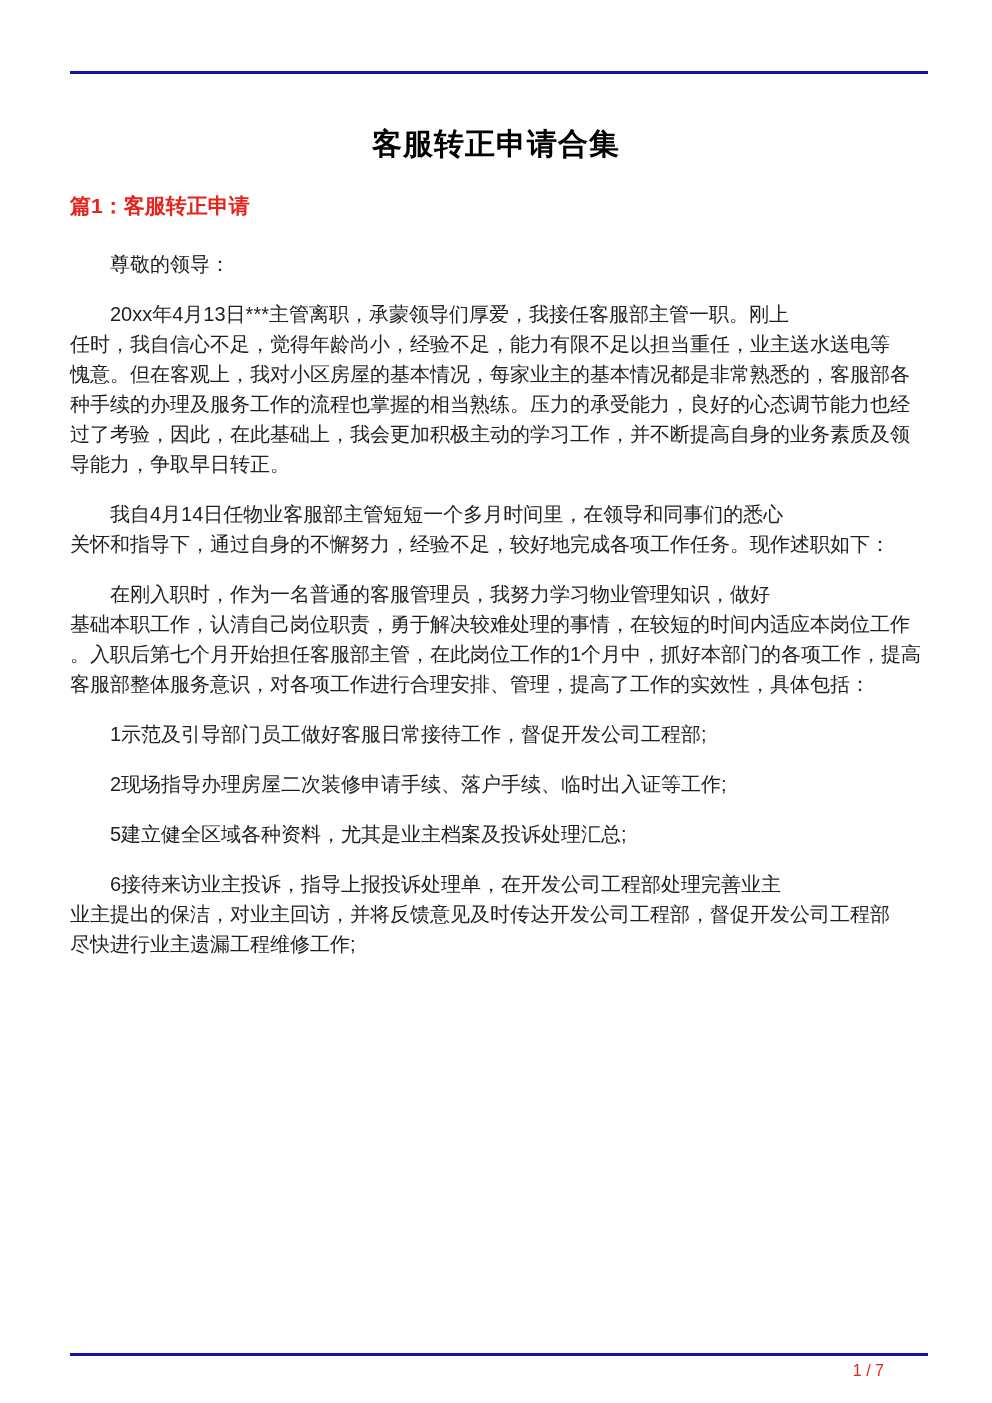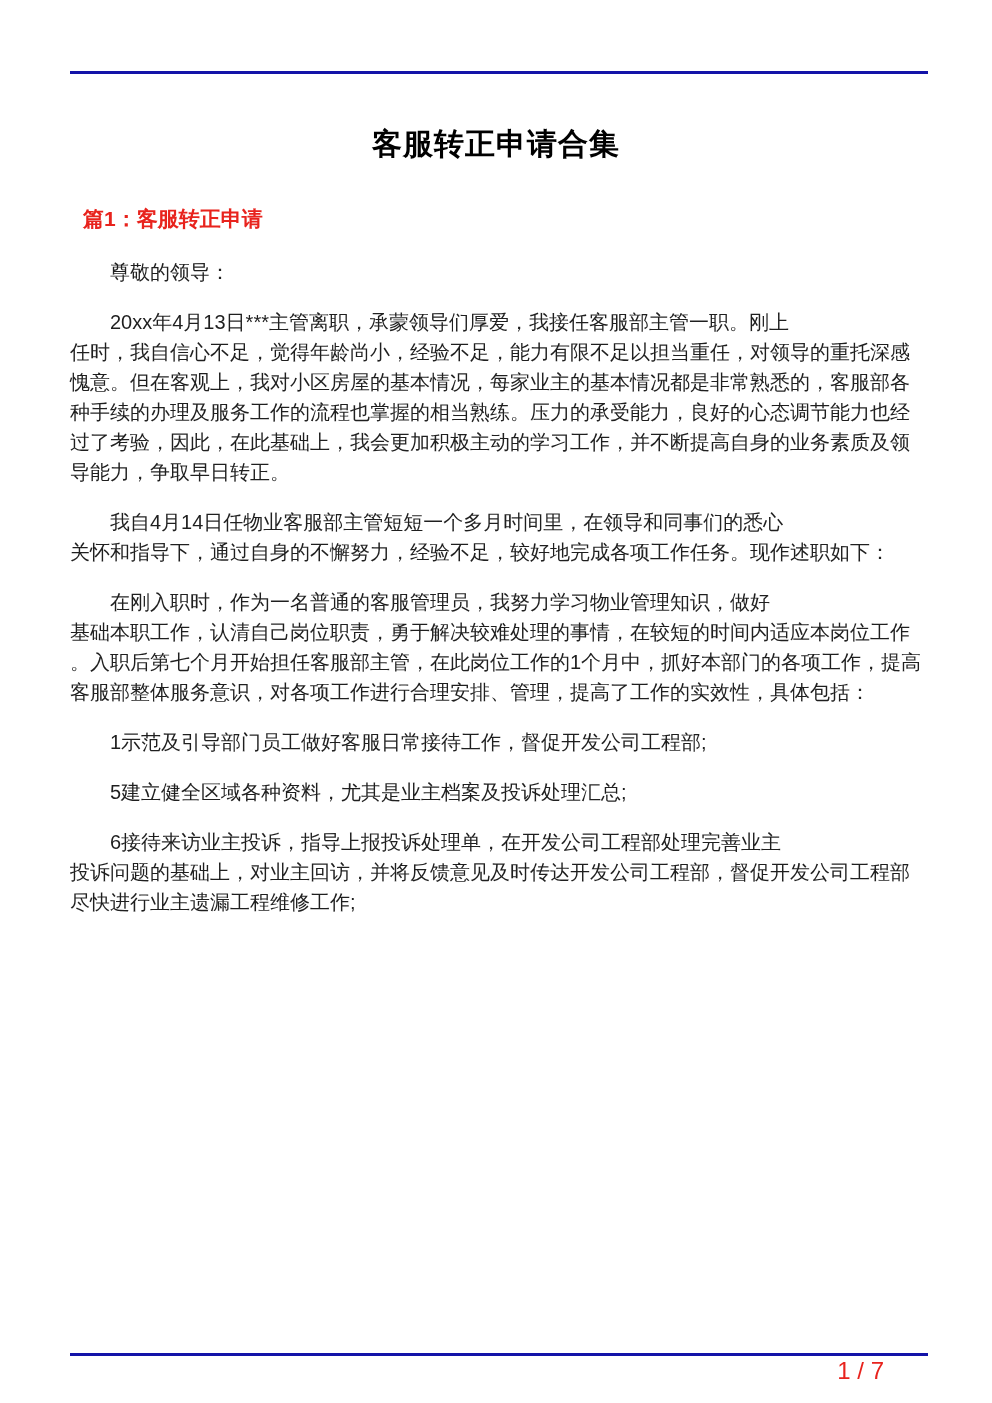--- a/index.html
+++ b/index.html
@@ -42,82 +42,83 @@
     font-size: 30px;
     line-height: 36px;
     font-weight: 700;
     letter-spacing: 1px;
     color: #000000;
   }
   .section-heading {
     position: absolute;
     left: 67px;
     top: 188px;
-    margin: 16px;
+    margin: 3px;
     font-size: 21px;
     line-height: 30px;
     font-weight: 700;
     color: var(--heading-red);
   }
   .body-text {
     position: absolute;
     left: 70px;
     top: 245px;
     width: 874px;
   }
   .body-text p {
     margin: 20px 0 0 0;
     font-size: 20px;
     line-height: 30px;
     color: var(--body-text);
     white-space: pre-line;
     text-indent: 2em;
     letter-spacing: 0;
   }
-  .body-text p:first-child { margin-top: 12px; }
+  .body-text p:first-child { margin-top: 4px; }
   .page-number {
     position: absolute;
     left: 70px;
     top: 1359px;
     width: 814px;
     text-align: right;
-    font-size: 24px;
+    font-size: 16px;
     line-height: 24px;
     color: var(--page-number-red);
   }
 </style>
 </head>
 <body>
 
 <div class="page">
 
   <div class="rule top"></div>
 
   <h1 class="doc-title">客服转正申请合集</h1>
 
   <h2 class="section-heading">篇1：客服转正申请</h2>
 
   <div class="body-text">
     <p>尊敬的领导：</p>
     <p>20xx年4月13日***主管离职，承蒙领导们厚爱，我接任客服部主管一职。刚上
-任时，我自信心不足，觉得年龄尚小，经验不足，能力有限不足以担当重任，对领导的重托深感
+任时，我自信心不足，觉得年龄尚小，经验不足，能力有限不足以担当重任，业主送水送电等
 愧意。但在客观上，我对小区房屋的基本情况，每家业主的基本情况都是非常熟悉的，客服部各
 种手续的办理及服务工作的流程也掌握的相当熟练。压力的承受能力，良好的心态调节能力也经
 过了考验，因此，在此基础上，我会更加积极主动的学习工作，并不断提高自身的业务素质及领
 导能力，争取早日转正。</p>
     <p>我自4月14日任物业客服部主管短短一个多月时间里，在领导和同事们的悉心
 关怀和指导下，通过自身的不懈努力，经验不足，较好地完成各项工作任务。现作述职如下：</p>
     <p>在刚入职时，作为一名普通的客服管理员，我努力学习物业管理知识，做好
 基础本职工作，认清自己岗位职责，勇于解决较难处理的事情，在较短的时间内适应本岗位工作
 。入职后第七个月开始担任客服部主管，在此岗位工作的1个月中，抓好本部门的各项工作，提高
 客服部整体服务意识，对各项工作进行合理安排、管理，提高了工作的实效性，具体包括：</p>
     <p>1示范及引导部门员工做好客服日常接待工作，督促开发公司工程部;</p>
+    <p>2现场指导办理房屋二次装修申请手续、落户手续、临时出入证等工作;</p>
     <p>5建立健全区域各种资料，尤其是业主档案及投诉处理汇总;</p>
     <p>6接待来访业主投诉，指导上报投诉处理单，在开发公司工程部处理完善业主
-投诉问题的基础上，对业主回访，并将反馈意见及时传达开发公司工程部，督促开发公司工程部
+业主提出的保洁，对业主回访，并将反馈意见及时传达开发公司工程部，督促开发公司工程部
 尽快进行业主遗漏工程维修工作;</p>
   </div>
 
   <div class="rule bottom"></div>
 
   <div class="page-number">1 / 7</div>
 
 </div>
 
 </body></html>

